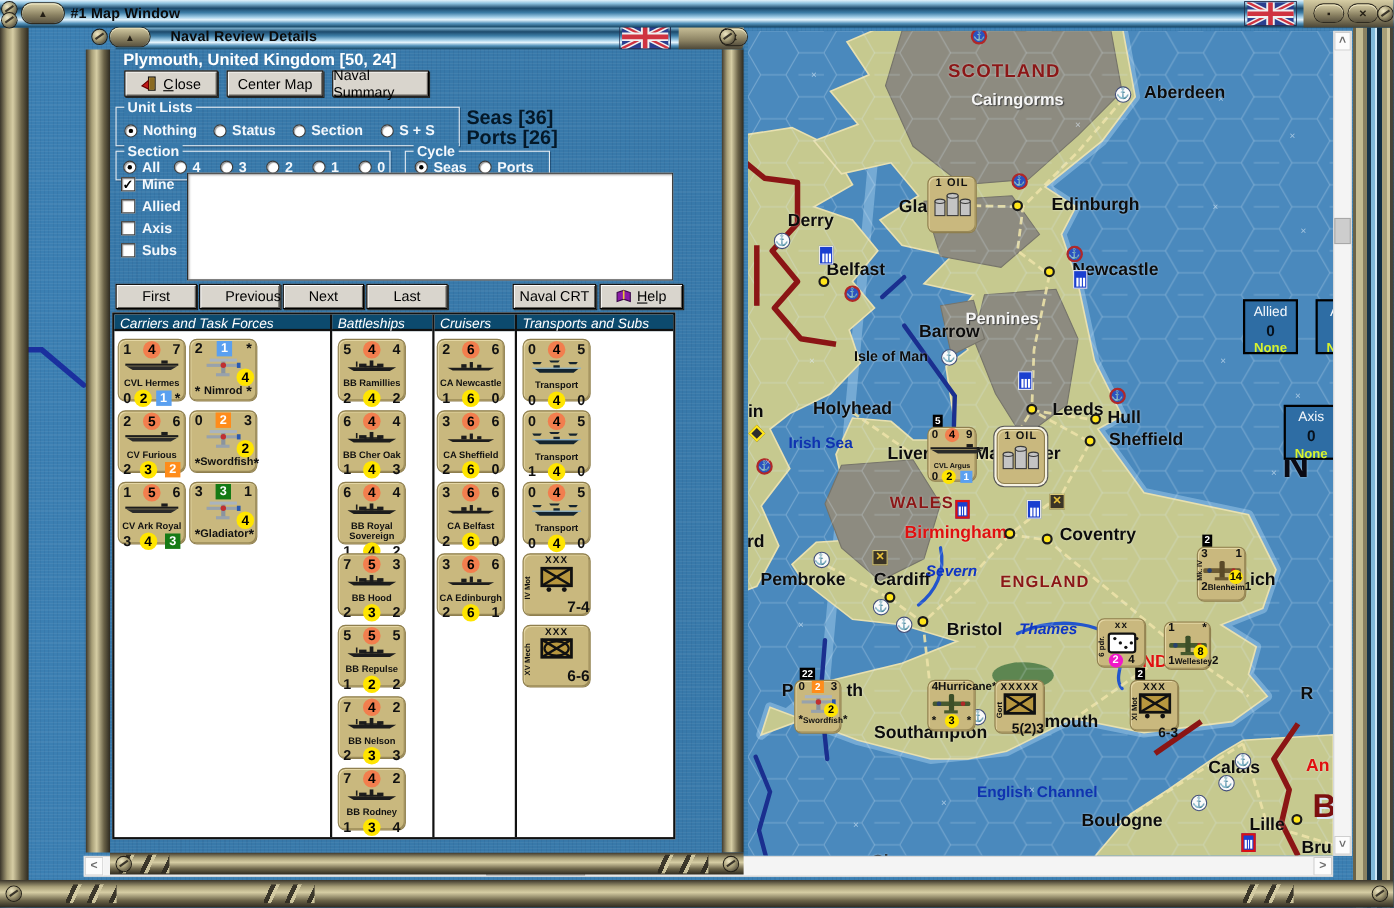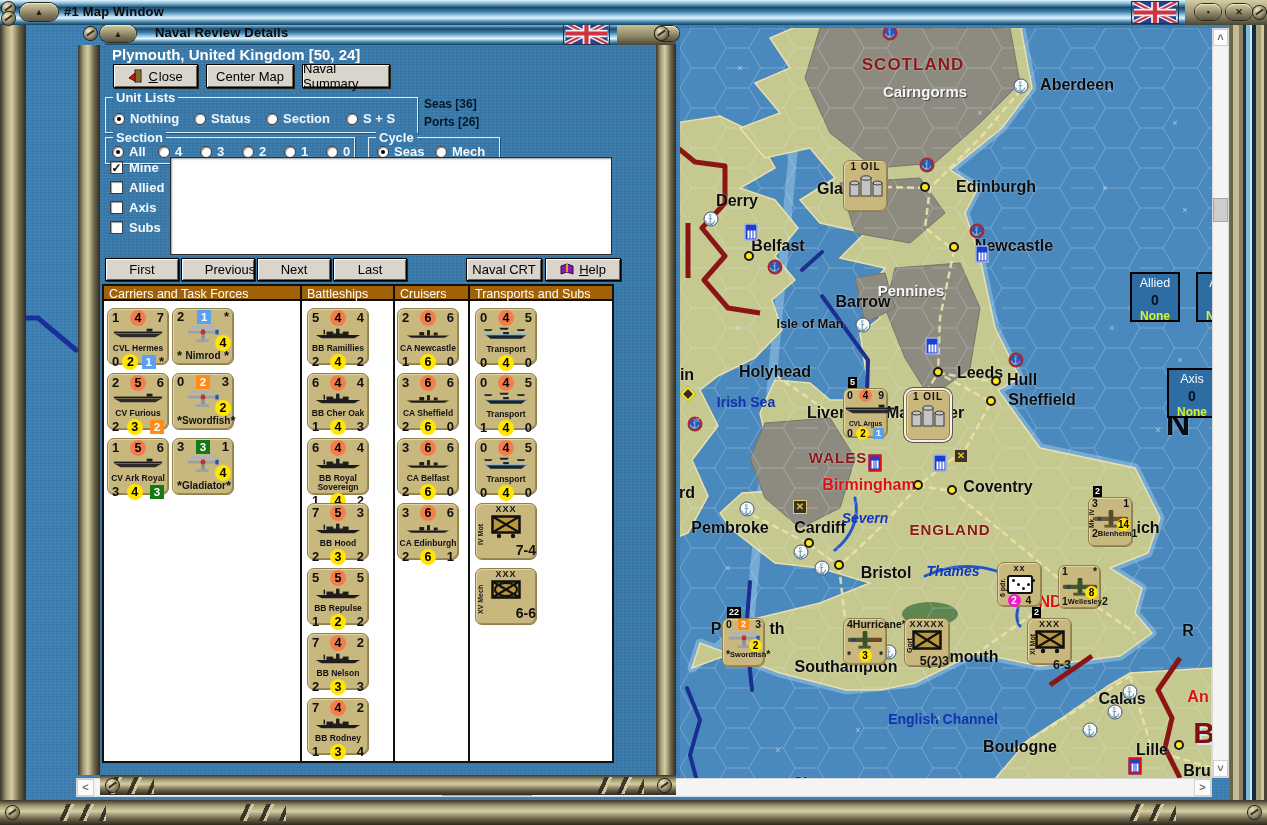--- a/index.html
+++ b/index.html
@@ -62,25 +62,25 @@
   .btn3d{position:absolute;height:24px;background:#d9d5cd;border:1px solid #000;
     box-shadow:inset 1px 1px 0 #fff,inset -1px -1px 0 #63605a,1px 1px 0 #20201c;
     font-family:"Liberation Sans",sans-serif;font-size:13px;color:#000;display:flex;align-items:center;justify-content:center;gap:5px;cursor:pointer;}
   .fset{position:absolute;border:1px solid #e4ecf2;box-shadow:1px 1px 0 rgba(10,40,70,.45);}
   .fset .flab{position:absolute;top:-8px;left:7px;background:#3879aa;padding:0 3px;color:#f4f8fc;font-size:13px;font-weight:600;}
   .radio{position:absolute;display:flex;align-items:center;gap:5px;color:#f4f8fc;font-size:13px;font-weight:600;cursor:pointer;}
   .radio b{width:12px;height:12px;border-radius:50%;background:#fff;border:1px solid #3c3c3c;box-shadow:inset 1px 1px 1px #9a9a9a;position:relative;flex:0 0 auto;}
   .radio.sel b::after{content:"";position:absolute;left:3px;top:3px;width:4px;height:4px;border-radius:50%;background:#000;}
   .chk{position:absolute;display:flex;align-items:center;gap:6px;color:#f4f8fc;font-size:13px;font-weight:600;cursor:pointer;}
   .chk b{width:13px;height:13px;background:#fff;border:1px solid #3c3c3c;box-shadow:inset 1px 1px 1px #9a9a9a;font-size:12px;line-height:12px;text-align:center;color:#000;font-weight:bold;}
-  .stat{position:absolute;font-size:12px;font-weight:bold;color:#041828;}
+  .stat{position:absolute;font-size:18px;font-weight:bold;color:#041828;}
   .listbox{position:absolute;background:#fff;border:1px solid #2c2c2c;box-shadow:inset 1px 1px 2px #9a9a9a;}
   .tablewrap{position:absolute;left:102px;top:284px;width:512px;height:479px;background:#fff;border:2px solid #111;}
   .colsep{position:absolute;top:0;bottom:0;width:2px;background:#111;}
-  .col-hdr{position:absolute;top:0;height:15px;background:#a16207;color:#fff;font-size:12.5px;padding:1px 0 0 5px;border-bottom:2px solid #111;}
+  .col-hdr{position:absolute;top:0;height:15px;background:#0c4a6e;color:#fff;font-size:12.5px;padding:1px 0 0 5px;border-bottom:2px solid #111;font-style:italic;}
   
   .counter{position:absolute;background:#c9b87e;border-radius:7px;border:1px solid #8f7f4e;box-shadow:inset 1px 1px 0 #e4d6a4, inset -1px -1px 0 #9a8a58;color:#111;}
   .counter.sel-ring{box-shadow:0 0 0 2px #f6f2e2,0 0 0 3px #555, inset 1px 1px 0 #e4d6a4;}
   .crow{display:flex;justify-content:space-between;align-items:center;padding:1px 4px 0 4px;font-size:13px;font-weight:bold;line-height:14px;}
   .sm .crow{font-size:10.5px;padding:0 3px;line-height:11px;}
   .circ{display:inline-block;min-width:16px;height:16px;border-radius:50%;text-align:center;line-height:16px;font-size:12.5px;font-weight:bold;color:#000;}
   .sm .circ{min-width:13px;height:13px;line-height:13px;font-size:10px;}
   .oc{background:#f27e4e;}
   .yc{background:#ffe500;}
   .mc{background:#f018c8;color:#fff;}
@@ -647,21 +647,21 @@
     </div>
 
     <div class="fset" style="left:268px;top:92px;width:132px;height:27px;">
       <span class="flab">Cycle</span>
       <div class="radio sel" style="left:8px;top:6px;">
           <b></b>
           <span>Seas</span>
         </div>
       <div class="radio" style="left:66px;top:6px;">
           <b></b>
-          <span>Mech</span>
+          <span>Ports</span>
         </div>
     </div>
 
     <div class="chk" style="left:10px;top:115px;">
         <b>✓</b>
         <span>Mine</span>
       </div>
     <div class="chk" style="left:10px;top:135px;">
         <b></b>
         <span>Allied</span>

